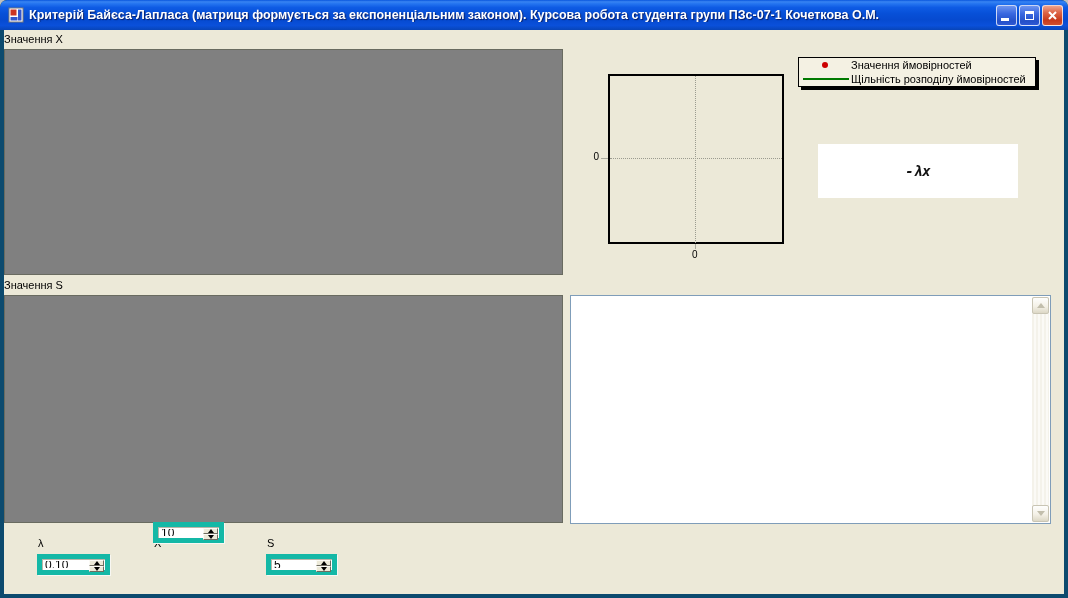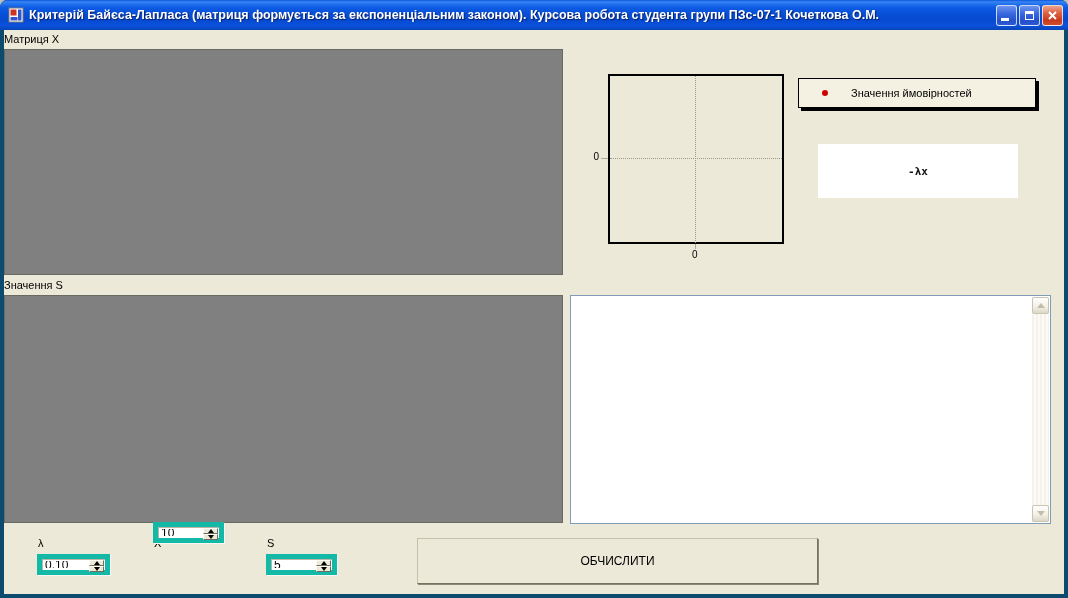--- a/index.html
+++ b/index.html
@@ -54,38 +54,38 @@
     border:2px solid #000; background:#ece9d8;
   }
   .chart-vline { position:absolute; left:85px; top:0; width:0; height:171px; border-left:1px dotted #9b9b8f; }
   .chart-hline { position:absolute; top:82px; left:0; width:172px; height:0; border-top:1px dotted #9b9b8f; }
   .axis-zero { position:absolute; font-size:10px; color:#000; font-family:"Liberation Sans",sans-serif; }
   .tick-left { position:absolute; left:597px; top:128px; width:7px; height:1px; background:#a9a99d; }
   .tick-bottom { position:absolute; left:691px; top:214px; width:1px; height:5px; background:#a9a99d; }
 
   
   .legend {
-    position:absolute; left:794px; top:48px; width:238px; height:30px;
+    position:absolute; left:794px; top:27px; width:238px; height:30px;
     background:#f4f1e3; border:1px solid #000; box-shadow:3px 3px 0 #000;
     display:flex; flex-direction:column; justify-content:center;
   }
   .legend-row { display:flex; align-items:center; height:14px; }
   .legend-marker { width:52px; display:flex; align-items:center; justify-content:center; flex:0 0 auto; }
   .legend-dot { width:6px; height:6px; border-radius:50%; }
   .legend-line { width:46px; height:2px; margin-left:2px; }
   .legend-label { font-size:11px; color:#000; white-space:nowrap; }
 
   
   .formula-box {
     position:absolute; left:814px; top:114px; width:200px; height:54px;
     background:#fff; display:flex; align-items:center; justify-content:center;
     font-family:"DejaVu Sans Mono", monospace; font-weight:bold; color:#141414;
   }
   .formula-base { font-size:24px; letter-spacing:1px; }
-  .formula-sup { font-size:11px; vertical-align:9px; letter-spacing:0; }
+  .formula-sup { font-size:14px; font-style:italic; vertical-align:9px; letter-spacing:0; }
 
   
   .output-box {
     position:absolute; left:566px; top:265px; width:481px; height:229px;
     background:#fff; border:1px solid #7f9db9;
   }
   .output-text { position:absolute; left:3px; top:2px; right:20px; bottom:2px; font-size:12px; overflow:hidden; }
   .vscrollbar {
     position:absolute; right:1px; top:1px; bottom:1px; width:17px;
     background:repeating-linear-gradient(90deg,#f4f2ea 0 2px,#fbfaf6 2px 4px);
@@ -155,21 +155,21 @@
         <svg class="glyph-close" viewBox="0 0 11 11">
           <line x1="2" y1="2" x2="9" y2="9" stroke="#fff" stroke-width="2"></line>
           <line x1="9" y1="2" x2="2" y2="9" stroke="#fff" stroke-width="2"></line>
         </svg>
       </div>
     </div>
   </div>
 
   <div class="client">
 
-    <div class="section-label" style="left:0px; top:3px;">Матриця X</div>
+    <div class="section-label" style="left:0px; top:3px;">Значення X</div>
     <div class="gray-panel" style="left:0px; top:19px; width:559px; height:226px;"></div>
 
     <div class="section-label" style="left:0px; top:249px;">Значення S</div>
     <div class="gray-panel" style="left:0px; top:265px; width:559px; height:228px;"></div>
 
     <div class="chart-box">
       <div class="chart-vline"></div>
       <div class="chart-hline"></div>
     </div>
     <div class="tick-left"></div>
@@ -177,20 +177,26 @@
     <div class="axis-zero" style="left:585px; top:121px; width:10px; text-align:right;">0</div>
     <div class="axis-zero" style="left:688px; top:219px;">0</div>
 
     <div class="legend">
       <div class="legend-row">
         <span class="legend-marker">
           <span class="legend-dot" style="background-color: rgb(204, 0, 0);"></span>
         </span>
         <span class="legend-label">Значення ймовірностей</span>
       </div>
+      <div class="legend-row">
+        <span class="legend-marker">
+          <span class="legend-line" style="background-color: rgb(0, 122, 0);"></span>
+        </span>
+        <span class="legend-label">Щільність розподілу ймовірностей</span>
+      </div>
     </div>
 
     <div class="formula-box">
         <span class="formula-sup">-λx</span>
     </div>
 
     <div class="output-box">
       <div class="output-text"></div>
       <div class="vscrollbar">
         <div class="sb-btn sb-up">
@@ -234,16 +240,15 @@
       <div class="spinner">
         <div class="spin-btn">
             <span class="tri-up"></span>
           </div>
         <div class="spin-btn">
             <span class="tri-down"></span>
           </div>
       </div>
     </div>
 
-    <div class="compute-btn">ОБЧИСЛИТИ</div>
 
   </div>
 </div>
 
 </body></html>

